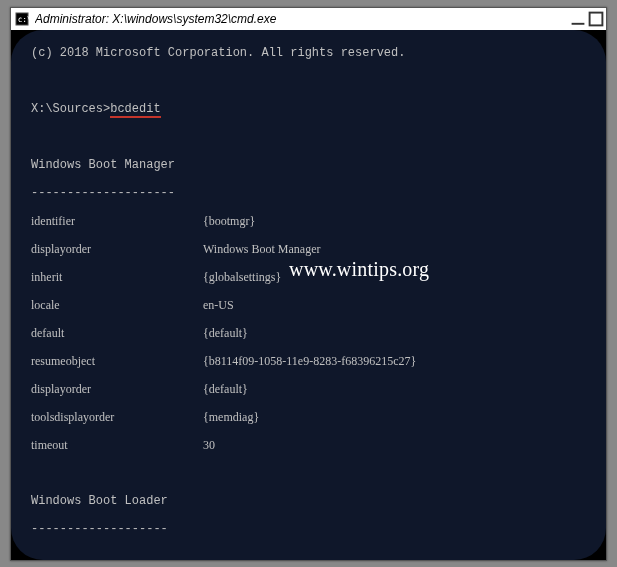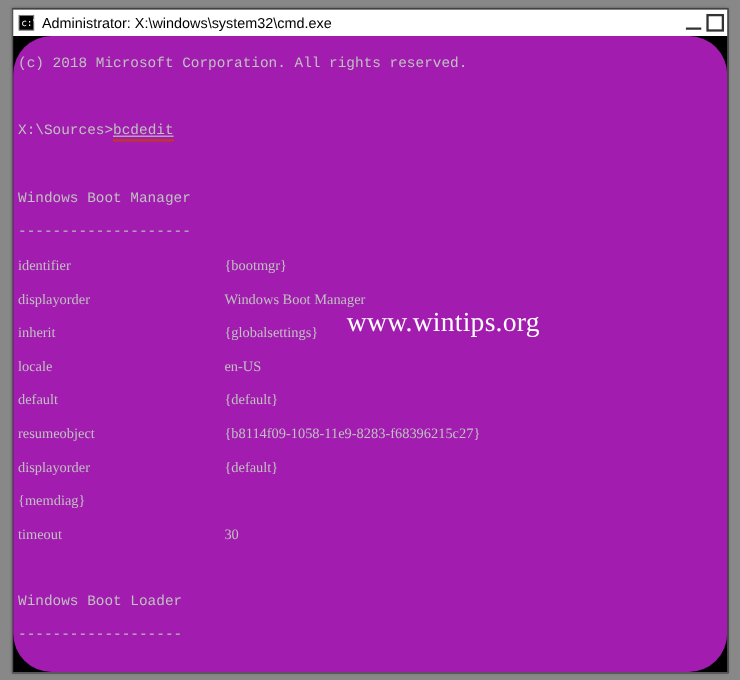--- a/index.html
+++ b/index.html
@@ -30,47 +30,47 @@
     font-size: 12px;
     color: #000;
     user-select: none;
   }
   .tb-icon {
     width: 14px; height: 14px;
     margin-right: 6px;
     display: inline-flex;
   }
   .tb-icon svg { width:14px; height:14px; }
-  .tb-title { flex: 1; white-space: nowrap; overflow: hidden; }
+  .tb-title { flex: 1; white-space: nowrap; overflow: hidden; font-style: italic; }
   .tb-buttons { display:flex; gap:2px; }
   .tb-btn { width:16px; height:14px; display:flex; align-items:center; justify-content:center; }
   .tb-btn svg { stroke:#333; fill:none; }
 
   .terminal {
     flex: 1;
-    background: #a21caf;
+    background: #0f172a;
     color: #c0c0c0;
     font-family: "Consolas","Courier New",monospace;
     font-size: 12px;
     line-height: 14px;
-    padding: 2px 4px;
+    padding: 2px 20px;
     white-space: pre;
     position: relative;
     overflow: hidden;
     border-radius: 32px;
   }
   .row { display:flex;font-family:Liberation Serif, serif; }
   .k { width: 172px; display:inline-block; }
-  .under-red { border-bottom: 2px solid #c4352b; padding-bottom:0;text-decoration:underline; }
+  .under-red { border-bottom: 2px solid #c4352b; padding-bottom:0; }
   .blank { height:14px; }
   .watermark {
     position:absolute;
     top:232px; left:278px;
     font-family: Georgia, "Times New Roman", serif;
-    font-size:23px;
+    font-size:20px;
     color:#fff;
     letter-spacing:0.2px;
   }
 </style>
 </head>
 <body>
 
 <div class="window">
 
   <div class="titlebar">
@@ -102,21 +102,21 @@
 <div class="blank"></div>
 <div>Windows Boot Manager</div>
 <div>--------------------</div>
 <div class="row"><span class="k">identifier</span><span>{bootmgr}</span></div>
 <div class="row"><span class="k">displayorder</span><span>Windows Boot Manager</span></div>
 <div class="row"><span class="k">inherit</span><span>{globalsettings}</span></div>
 <div class="row"><span class="k">locale</span><span>en-US</span></div>
 <div class="row"><span class="k">default</span><span>{default}</span></div>
 <div class="row"><span class="k">resumeobject</span><span>{b8114f09-1058-11e9-8283-f68396215c27}</span></div>
 <div class="row"><span class="k">displayorder</span><span>{default}</span></div>
-<div class="row"><span>{memdiag}</span></div>
+<div class="row"><span class="k">toolsdisplayorder</span><span>{memdiag}</span></div>
 <div class="row"><span class="k">timeout</span><span>30</span></div>
 <div class="blank"></div>
 <div>Windows Boot Loader</div>
 <div>-------------------</div>
 
 
 
 
 
 

